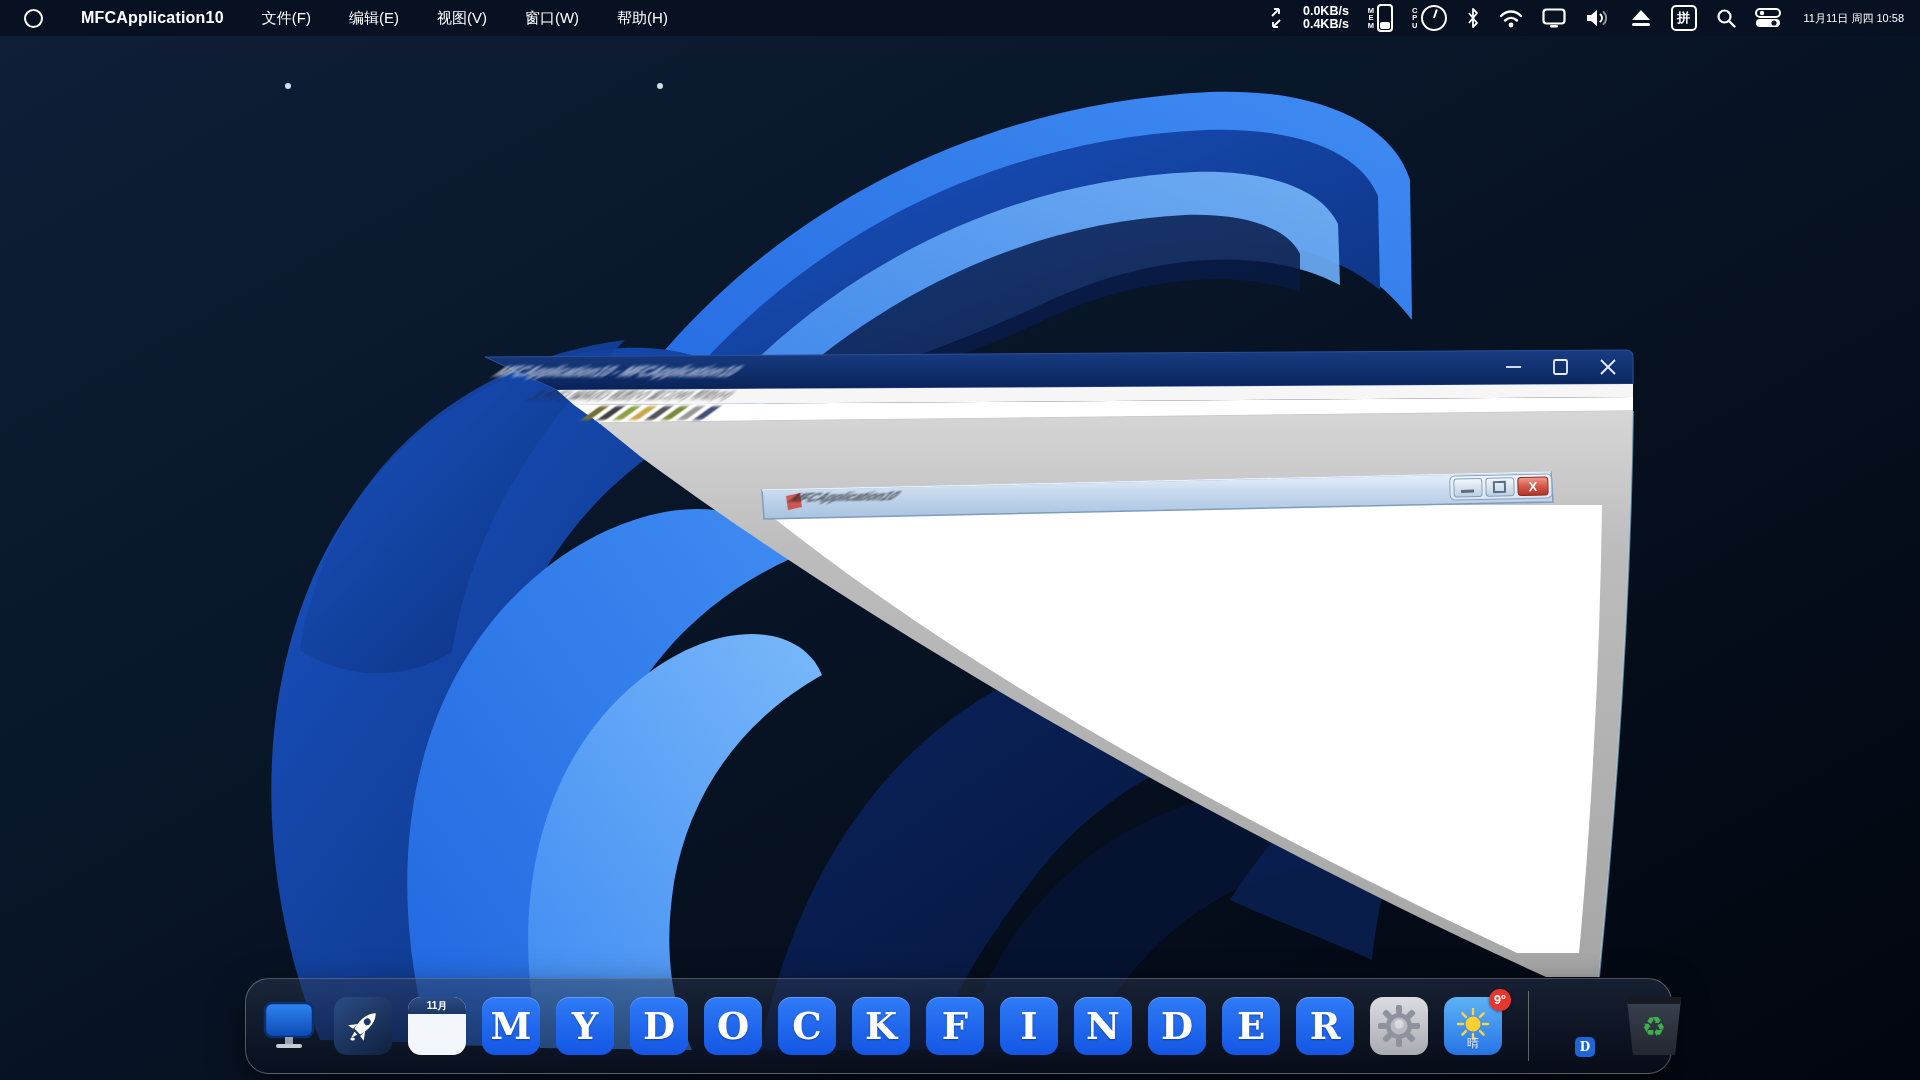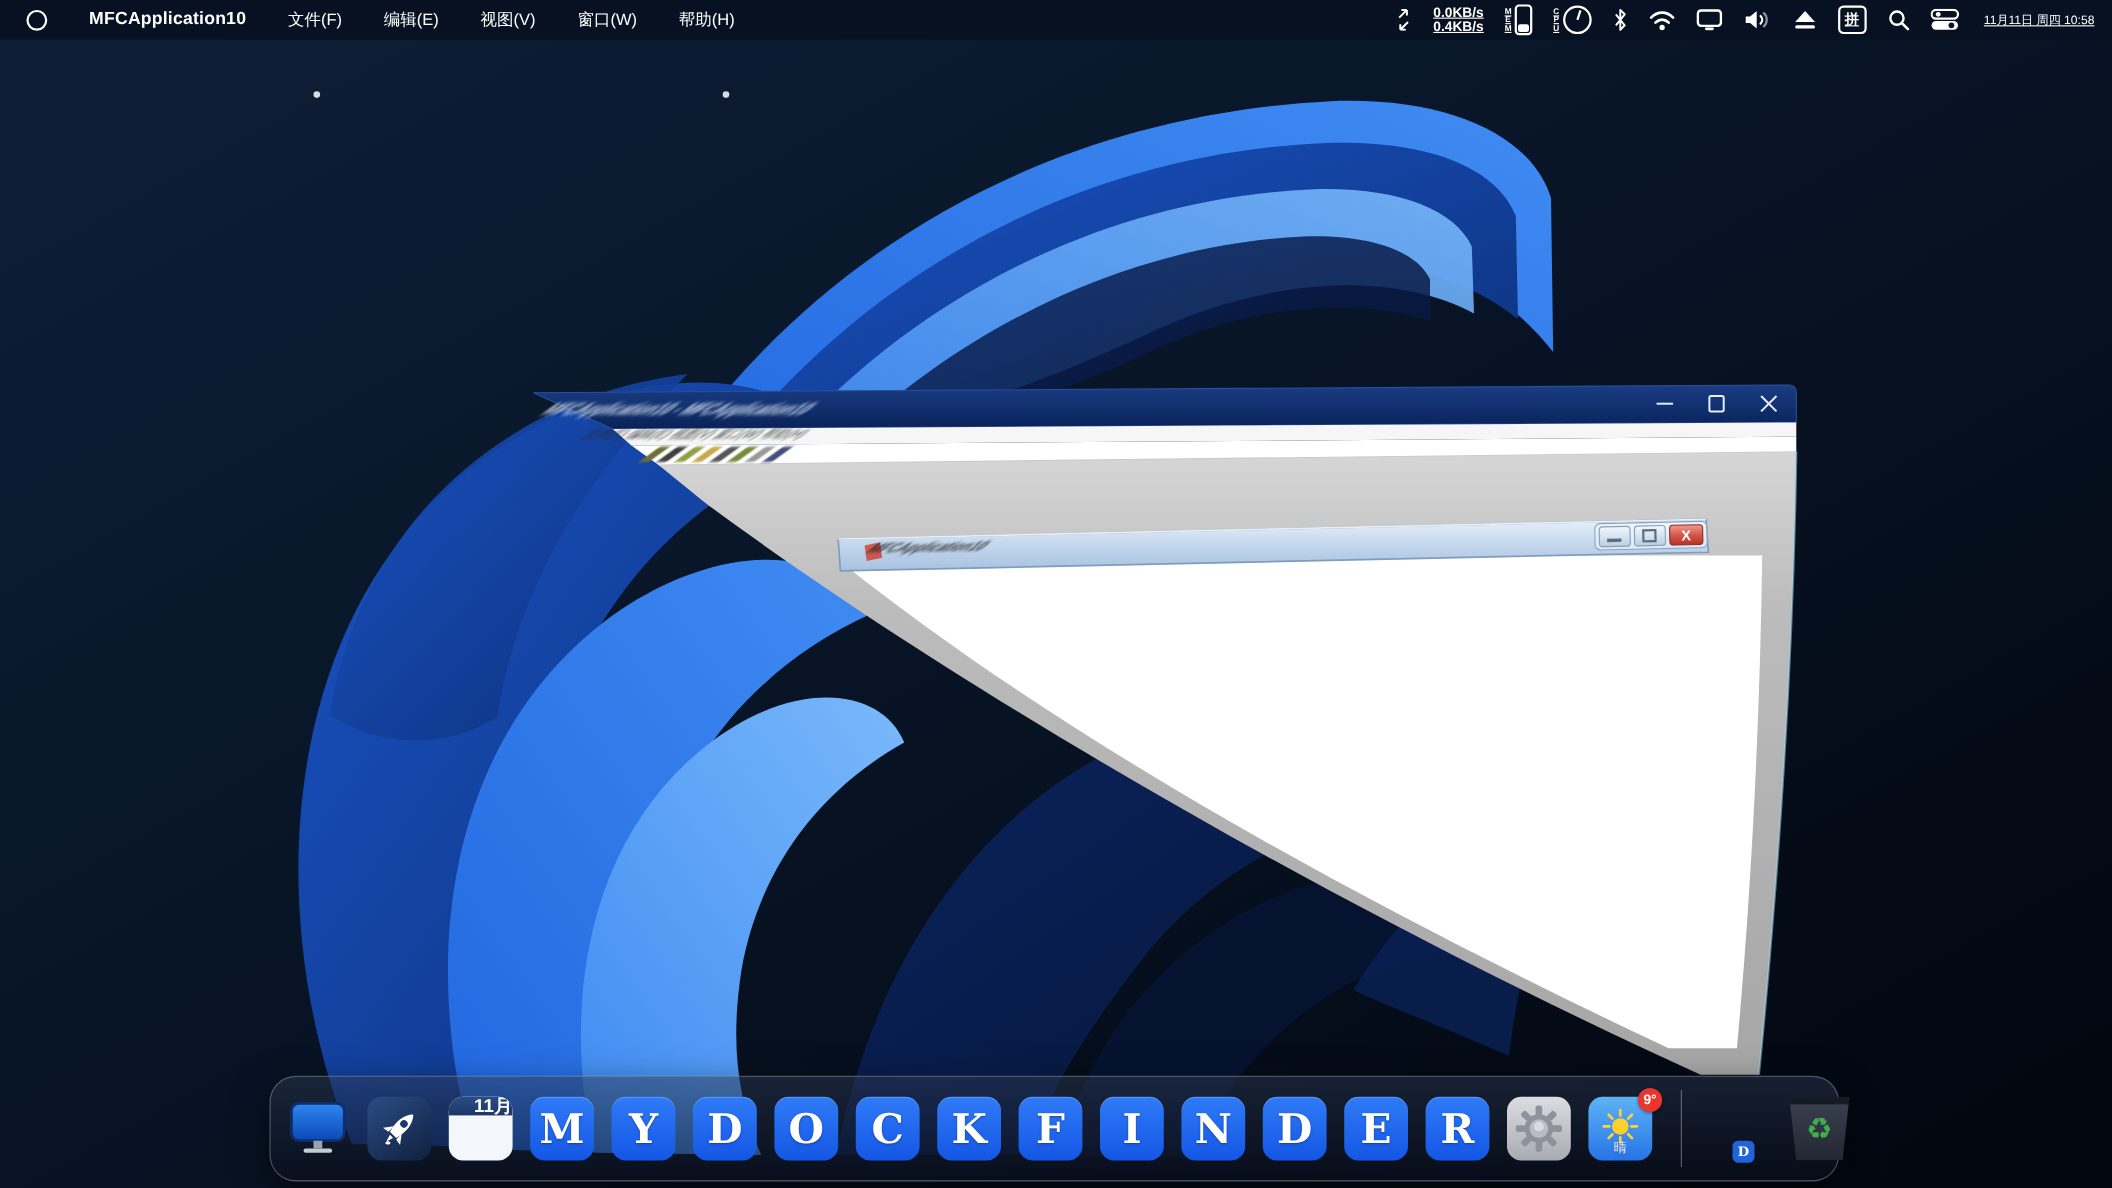--- a/index.html
+++ b/index.html
@@ -11,21 +11,21 @@
   #wallpaper{position:absolute;inset:0;z-index:0;}
 
   
   .menubar{position:absolute;top:0;left:0;width:1920px;height:36px;z-index:40;
     background:rgba(8,17,33,.94);display:flex;align-items:center;color:#fff;
     padding:0 16px 0 24px;box-sizing:border-box;}
   .mb-left{display:flex;align-items:flex-start;gap:38px;}
   .ring-icon{width:15px;height:15px;border:2.5px solid #fff;border-radius:50%;flex:none;}
   .mb-app{font-size:16px;font-weight:bold;letter-spacing:.2px;}
   .mb-menu{font-size:15px;}
-  .mb-right{margin-left:auto;display:flex;align-items:center;gap:19px;text-decoration:underline;}
+  .mb-right{margin-left:auto;display:flex;align-items:center;gap:19px;}
   .net{font-size:12.5px;font-weight:bold;line-height:13px;text-align:right;}
   .meter{display:flex;align-items:center;gap:3px;}
   .vlabel{font-size:7.5px;font-weight:bold;line-height:7.5px;text-align:center;}
   .battv{width:12px;height:24px;border:2px solid #fff;border-radius:4px;position:relative;}
   .battv i{position:absolute;left:1px;right:1px;bottom:1px;height:7px;background:#fff;border-radius:2px;}
   .dial{width:22px;height:22px;border:2px solid #fff;border-radius:50%;position:relative;}
   .dial i{position:absolute;left:50%;bottom:50%;width:2px;height:9px;background:#fff;
           transform-origin:bottom center;transform:translateX(-50%) rotate(18deg);}
   .ime{width:22px;height:22px;border:2px solid #fff;border-radius:5px;display:grid;
        place-items:center;font-size:13px;font-weight:bold;}
@@ -52,21 +52,21 @@
     border:1px solid rgba(255,255,255,.28);box-shadow:0 12px 34px rgba(0,0,0,.55);
     display:flex;align-items:center;padding:0 14px;gap:16px;box-sizing:border-box;}
   .tile{width:58px;height:58px;border-radius:13px;flex:none;position:relative;
         display:grid;place-items:center;}
   .tile-letter{background:linear-gradient(180deg,#2f7bf7,#1456e4);
      font-family:"DejaVu Serif",serif;font-weight:bold;font-size:37px;color:#fff;
      text-shadow:0 1px 2px rgba(0,0,30,.35);box-shadow:inset 0 1px 0 rgba(255,255,255,.25);}
   .tile-rocket{background:linear-gradient(145deg,#2a4d85,#10203e);}
   .tile-cal{background:#f3f6fa;overflow:hidden;}
   .cal-head{position:absolute;top:0;left:0;right:0;height:17px;background:linear-gradient(180deg,#2c4c86,#1c3766);
-     color:#fff;font-size:17px;font-weight:bold;text-align:right;line-height:17px;}
+     color:#fff;font-size:10px;font-weight:bold;text-align:center;line-height:17px;}
   .cal-day{position:absolute;top:17px;left:0;right:0;bottom:0;display:grid;place-items:center;
      color:#111;font-size:30px;font-weight:500;margin-top:40px;}
   .tile-gear{background:linear-gradient(180deg,#dcdde1,#a9abb2);}
   .tile-weather{background:linear-gradient(180deg,#5db3f6,#2674e6);overflow:visible;}
   .weather-label{position:absolute;bottom:3px;left:0;right:0;text-align:center;color:#eef6ff;
      font-size:12px;text-shadow:0 1px 1px rgba(0,0,60,.4);}
   .badge{position:absolute;top:-8px;right:-9px;min-width:22px;height:22px;border-radius:11px;
      background:#e8352e;color:#fff;font-size:12.5px;font-weight:bold;display:grid;place-items:center;
      box-shadow:0 1px 3px rgba(0,0,0,.4);}
   .dock-divider{width:1px;height:70px;background:rgba(255,255,255,.35);flex:none;margin:0 8px 0 10px;}

